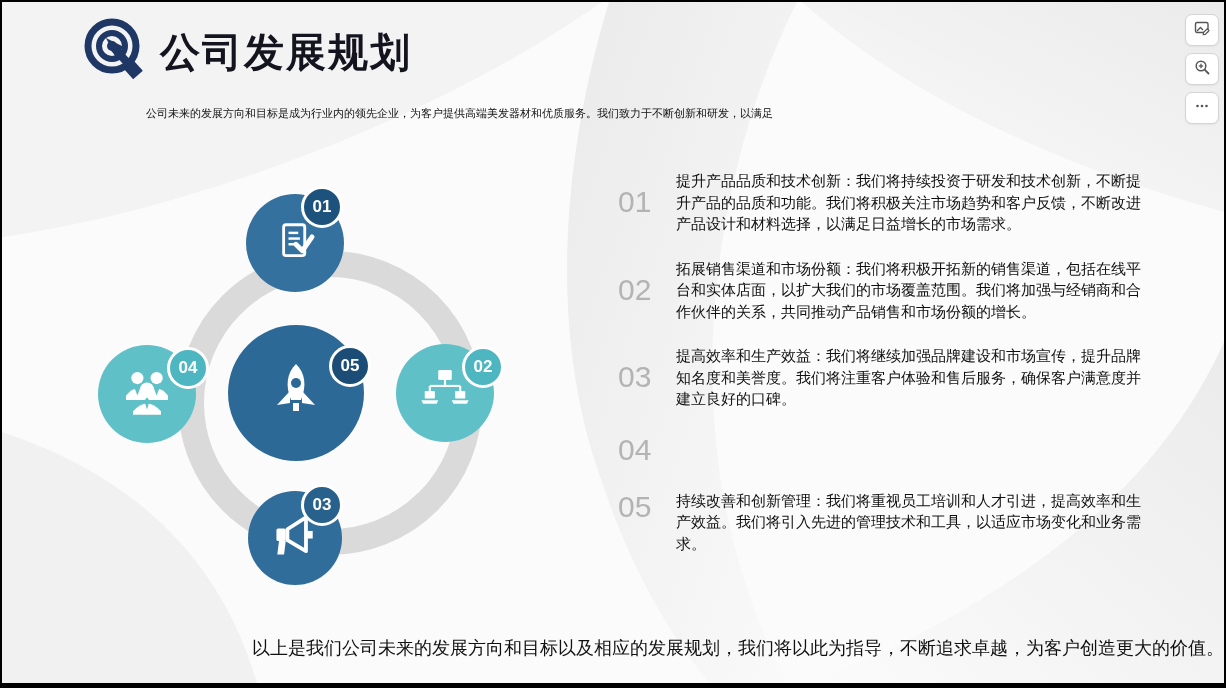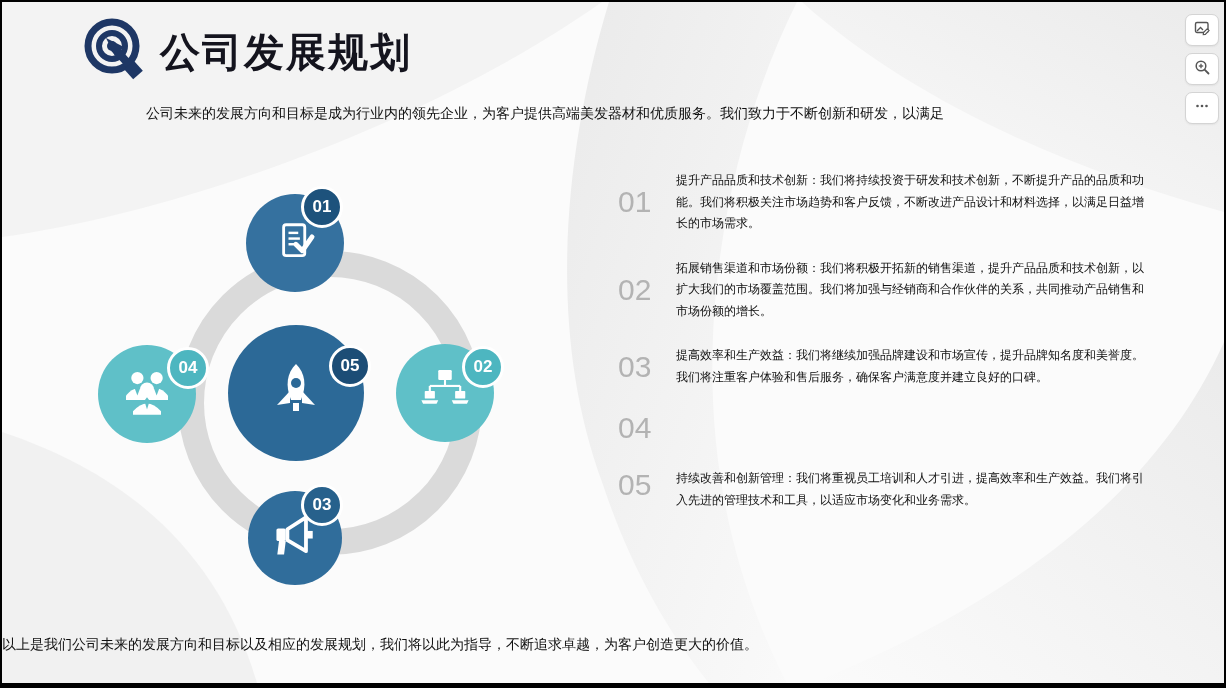--- a/index.html
+++ b/index.html
@@ -13,29 +13,29 @@
   }
   .bg{position:absolute;left:0;top:0;width:100%;height:100%;}
 
   
   .header{position:absolute;left:82px;top:14px;display:flex;align-items:center;gap:14px;}
   .title{font-size:40px;font-weight:600;color:#14141e;letter-spacing:2px;line-height:1.2;}
 
   
   .intro{
     position:absolute;left:144px;top:100px;width:1010px;
-    font-size:14px;line-height:23.5px;color:#101010;font-weight:500;
+    font-size:11px;line-height:23.5px;color:#101010;font-weight:500;
   }
 
   
   .plans{position:absolute;left:616px;top:168px;width:528px;}
   .plan{display:flex;align-items:center;gap:14px;margin-bottom:23px;}
   .plan:nth-child(5){align-items:flex-start;}
   .plan-number{flex:none;width:44px;font-size:30px;color:#b3b3b3;font-weight:400;}
-  .plan-text{font-size:12px;line-height:21.5px;color:#101010;font-weight:500;}
+  .plan-text{font-size:15px;line-height:21.5px;color:#101010;font-weight:500;}
 
   
   .ring{
     position:absolute;left:176px;top:249px;width:304px;height:304px;
     border:26px solid #dadada;border-radius:50%;box-sizing:border-box;
   }
   .node{position:absolute;border-radius:50%;display:flex;align-items:center;justify-content:center;}
   .node-01{left:244px;top:192px;width:98px;height:98px;background:#35719f;}
   .node-05{left:226px;top:323px;width:136px;height:136px;background:#2c6997;}
   .node-04{left:96px;top:343px;width:98px;height:98px;background:#5fc0c8;}
@@ -47,22 +47,22 @@
     box-sizing:content-box;
   }
   .badge-01{left:299px;top:184px;background:#1d527c;}
   .badge-04{left:165px;top:345px;background:#4db6c0;}
   .badge-05{left:327px;top:343px;background:#1c4d76;}
   .badge-02{left:460px;top:344px;background:#4db6c0;}
   .badge-03{left:299px;top:482px;background:#27618c;}
 
   
   .footer{
-    position:absolute;left:0;top:634px;width:100%;text-align:left;
-    font-size:14px;color:#101010;font-weight:500;
+    position:absolute;left:0;top:634px;width:100%;text-align:right;
+    font-size:18px;color:#101010;font-weight:500;
   }
 
   
   .toolbar{position:absolute;right:5px;top:12px;display:flex;flex-direction:column;gap:7px;}
   .tb-btn{
     width:32px;height:30px;background:#fff;border:1px solid #d4d4d4;border-radius:7px;
     display:flex;align-items:center;justify-content:center;cursor:pointer;
     box-shadow:0 1px 2px rgba(0,0,0,.06);
   }
 </style>
@@ -190,21 +190,21 @@
   <div class="badge badge-04">04</div>
   <div class="badge badge-05">05</div>
 
   <div class="plans">
     <div class="plan">
       <div class="plan-number">01</div>
       <div class="plan-text">提升产品品质和技术创新：我们将持续投资于研发和技术创新，不断提升产品的品质和功能。我们将积极关注市场趋势和客户反馈，不断改进产品设计和材料选择，以满足日益增长的市场需求。</div>
     </div>
     <div class="plan">
       <div class="plan-number">02</div>
-      <div class="plan-text">拓展销售渠道和市场份额：我们将积极开拓新的销售渠道，提升产品品质和技术创新，以扩大我们的市场覆盖范围。我们将加强与经销商和合作伙伴的关系，共同推动产品销售和市场份额的增长。</div>
+      <div class="plan-text">拓展销售渠道和市场份额：我们将积极开拓新的销售渠道，包括在线平台和实体店面，以扩大我们的市场覆盖范围。我们将加强与经销商和合作伙伴的关系，共同推动产品销售和市场份额的增长。</div>
     </div>
     <div class="plan">
       <div class="plan-number">03</div>
       <div class="plan-text">提高效率和生产效益：我们将继续加强品牌建设和市场宣传，提升品牌知名度和美誉度。我们将注重客户体验和售后服务，确保客户满意度并建立良好的口碑。</div>
     </div>
     <div class="plan">
       <div class="plan-number">04</div>
     </div>
     <div class="plan">
       <div class="plan-number">05</div>

